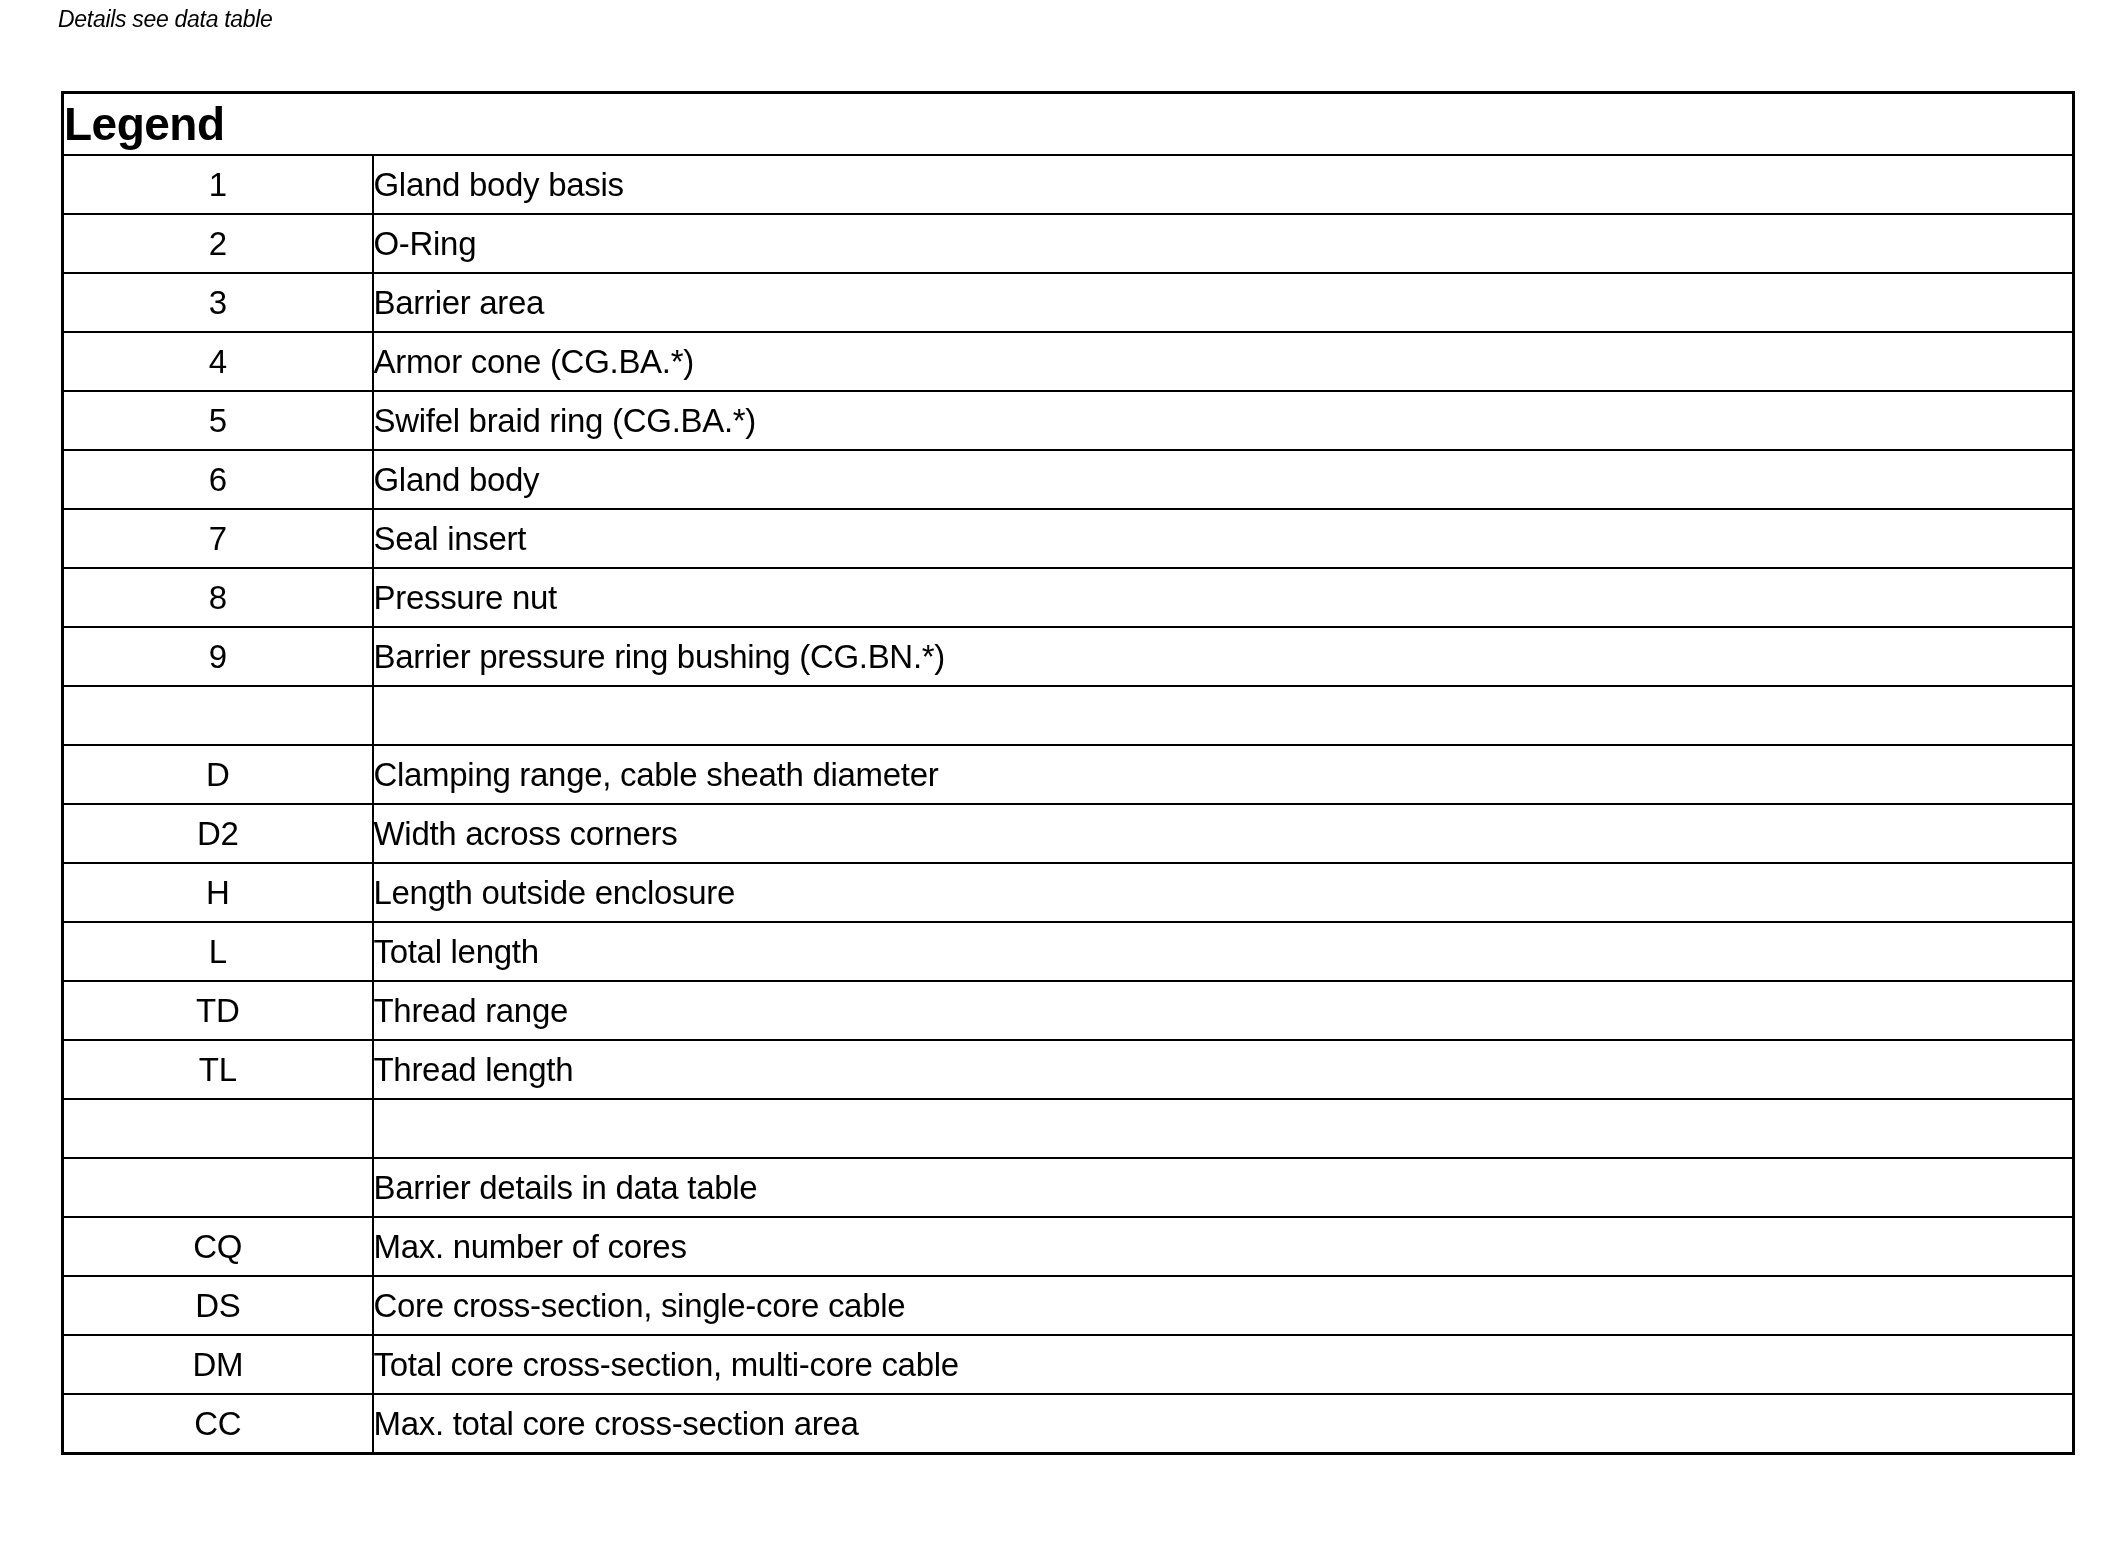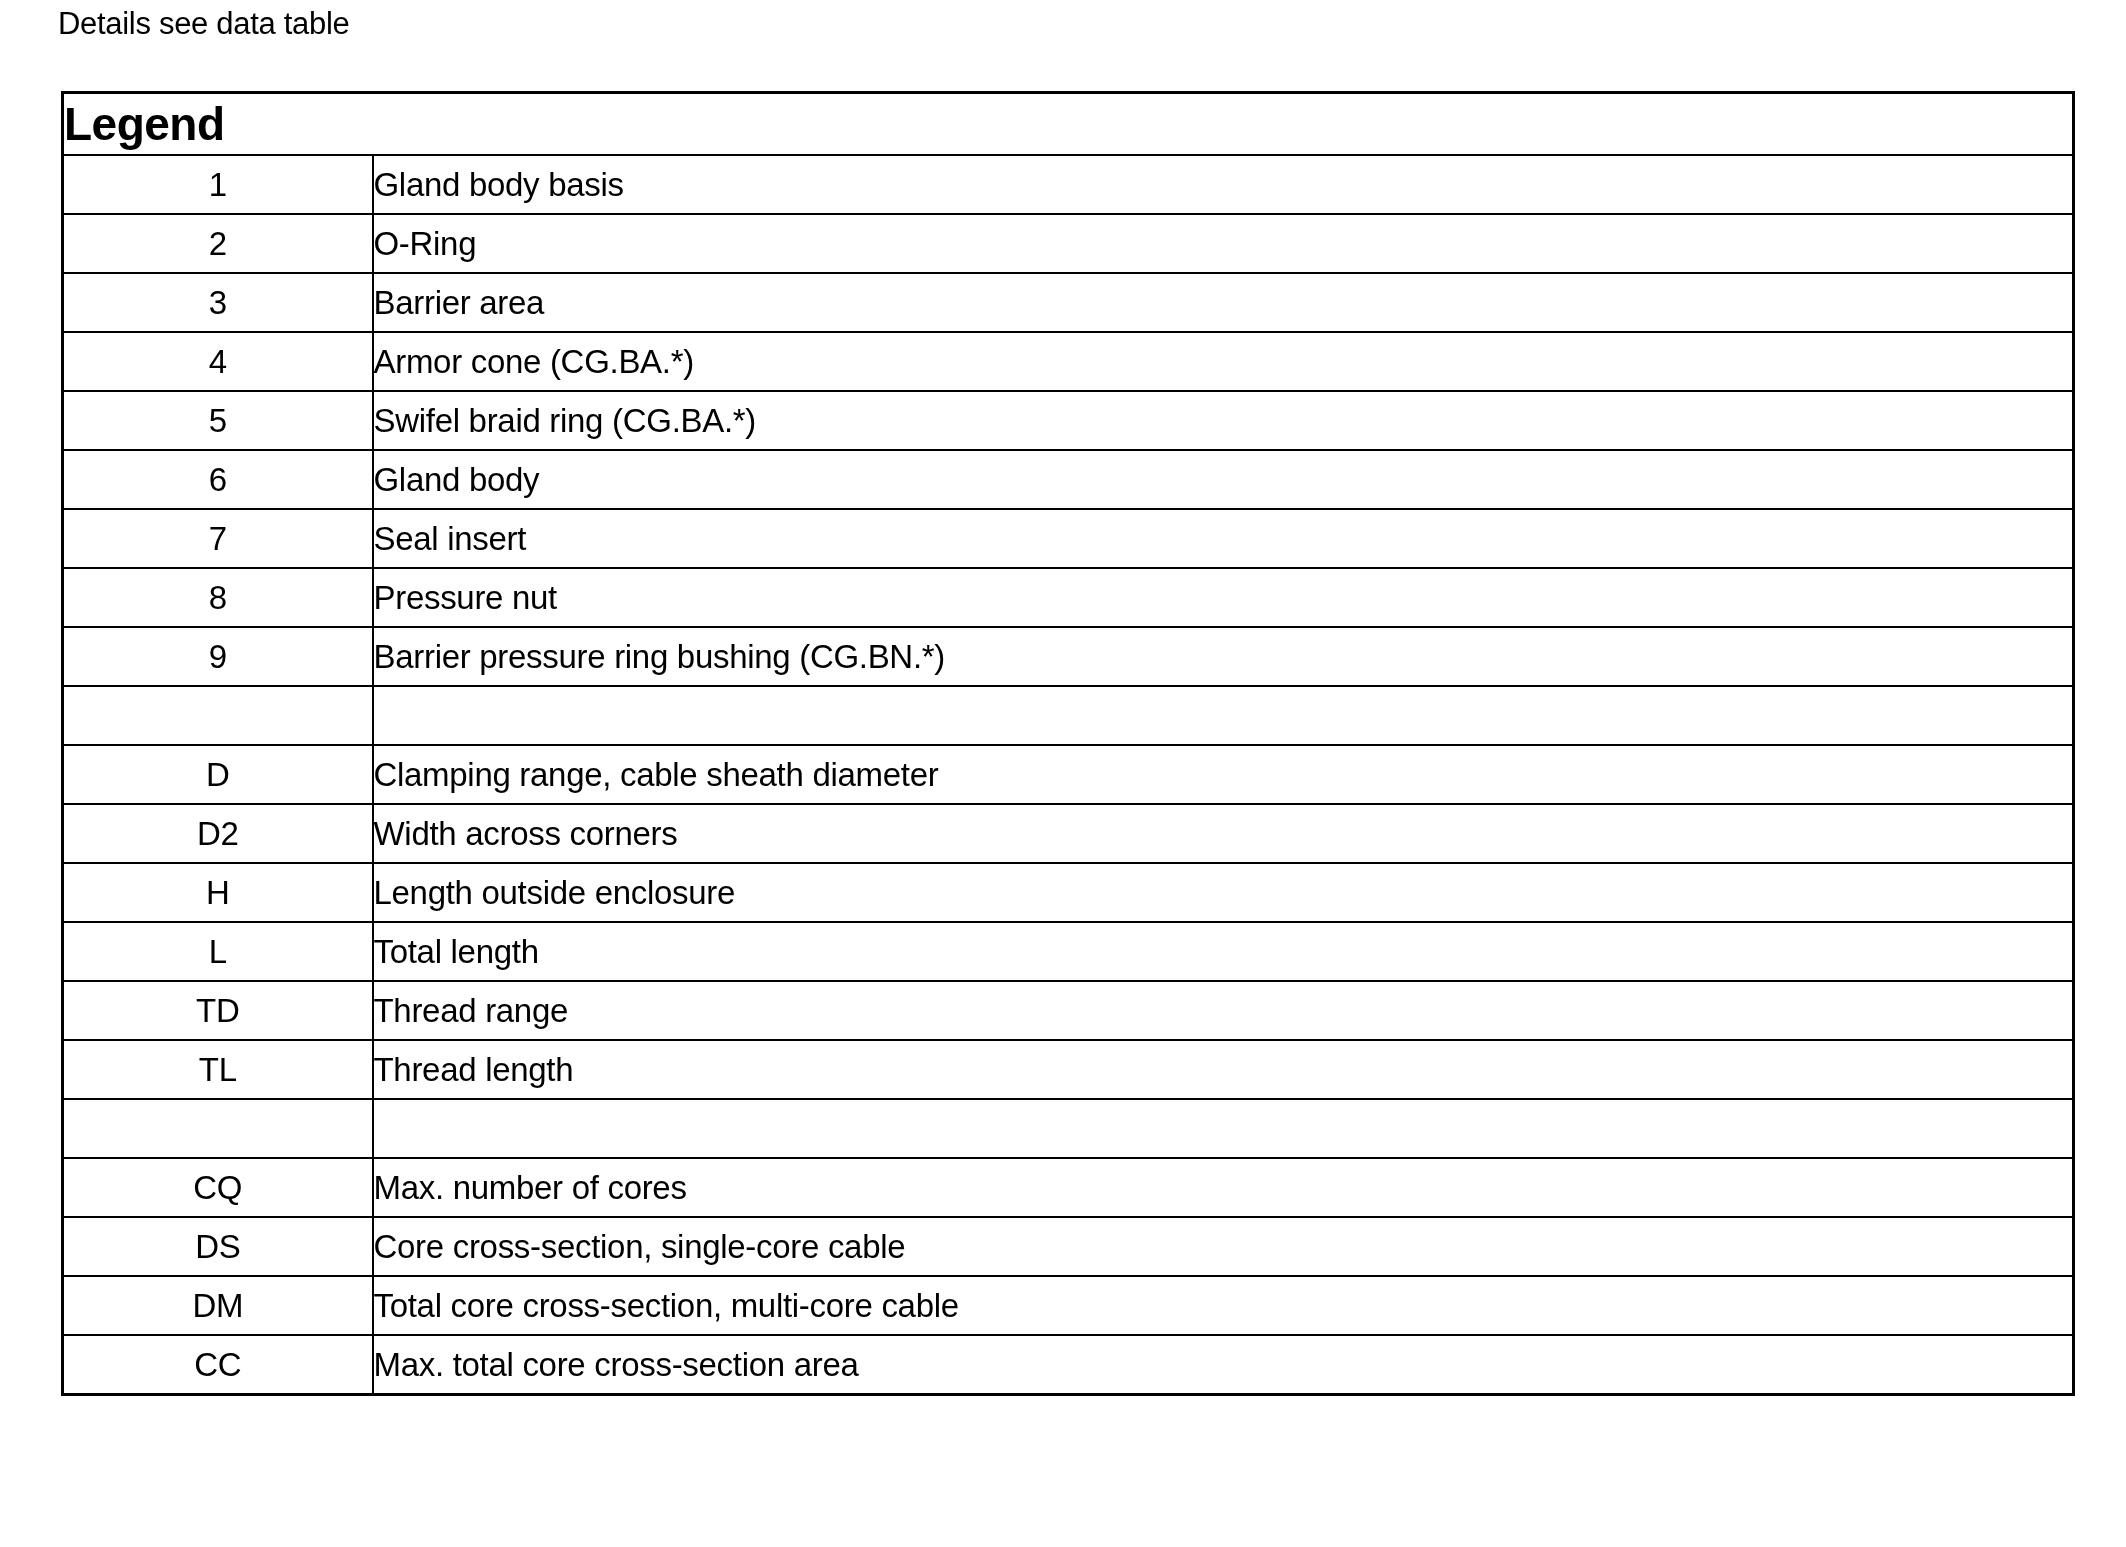--- a/index.html
+++ b/index.html
@@ -11,24 +11,25 @@
     height: 1547px;
     background: #ffffff;
     font-family: "Liberation Sans", "DejaVu Sans", sans-serif;
     color: #000000;
     position: relative;
   }
   .note {
     position: absolute;
     left: 58px;
     top: 6px;
-    font-size: 31px;
+    font-size: 23px;
     letter-spacing: -0.3px;
     color: #000000;
     white-space: nowrap;
+    font-style: italic;
   }
   .legend-table-wrap {
     position: absolute;
     left: 45px;
     top: 91px;
     margin-left: 16px;
   }
   table.legend-table {
     border-collapse: collapse;
     table-layout: fixed;
@@ -165,20 +166,24 @@
   <tr>
     <td class="key-cell">TL</td>
     <td class="desc-cell">Thread length</td>
   </tr>
 
   <tr>
     <td class="key-cell"></td>
     <td class="desc-cell"></td>
   </tr>
 
+  <tr>
+    <td class="key-cell"></td>
+    <td class="desc-cell">Barrier details in data table</td>
+  </tr>
 
   <tr>
     <td class="key-cell">CQ</td>
     <td class="desc-cell">Max. number of cores</td>
   </tr>
 
   <tr>
     <td class="key-cell">DS</td>
     <td class="desc-cell">Core cross-section, single-core cable</td>
   </tr>

